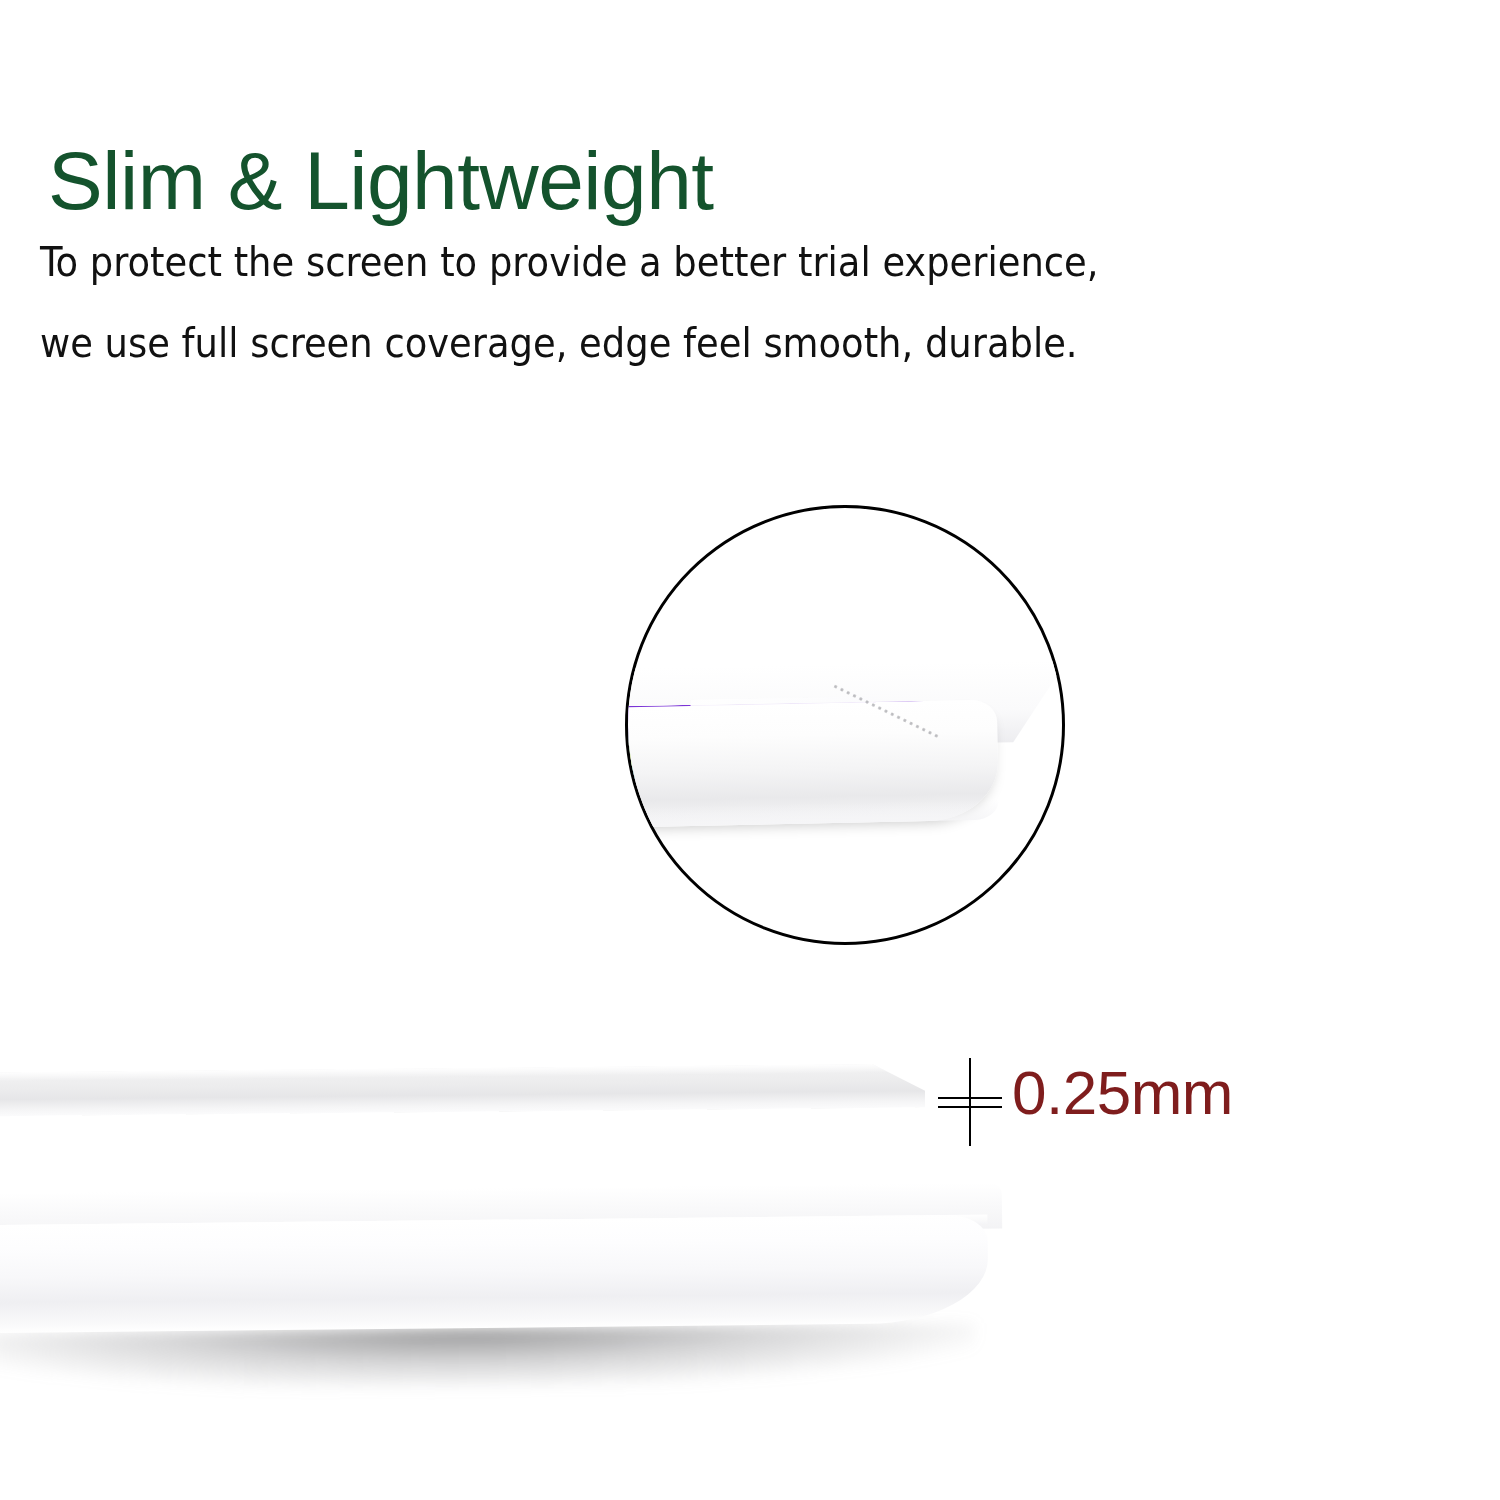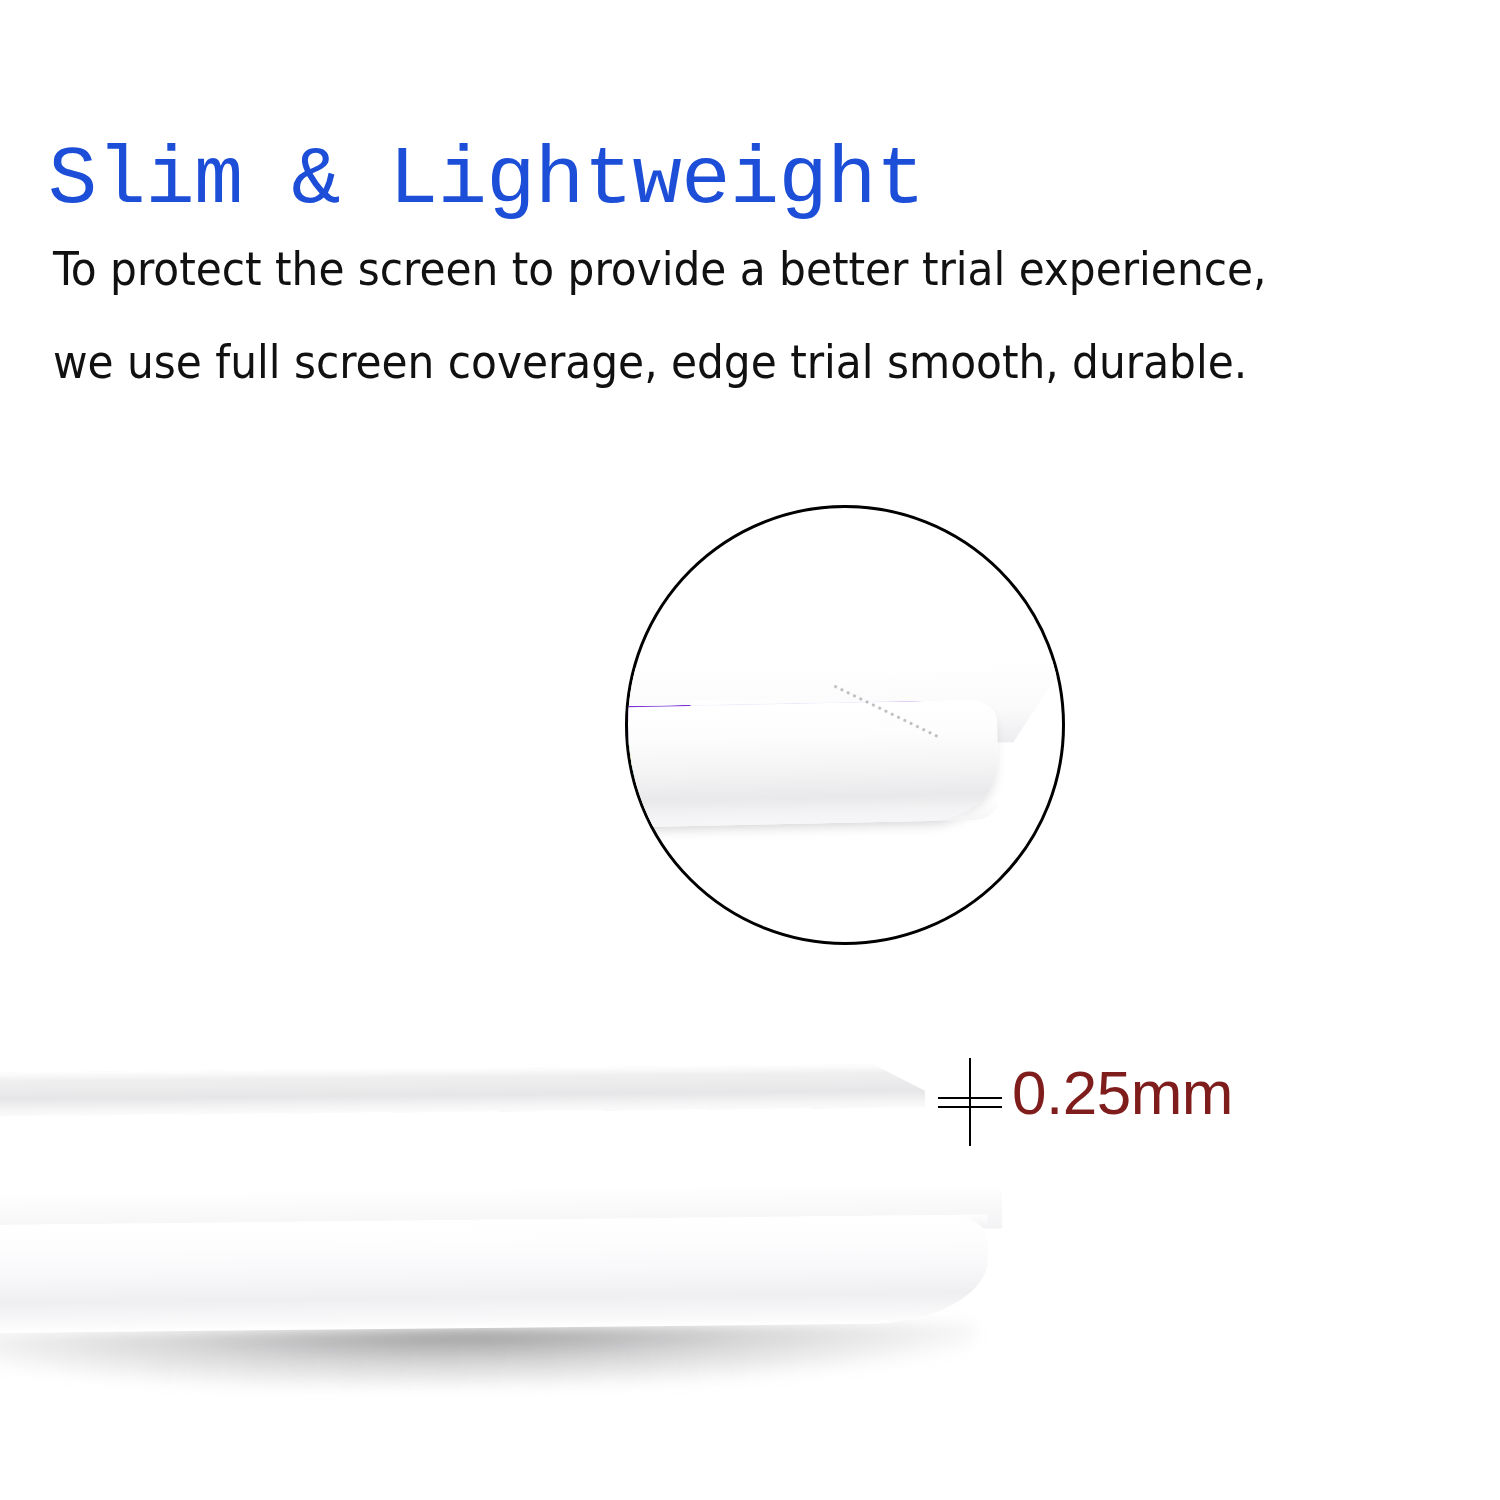--- a/index.html
+++ b/index.html
@@ -14,37 +14,37 @@
     overflow: hidden;
     font-family: "Liberation Sans", sans-serif;
     -webkit-font-smoothing: antialiased;
   }
 
   
   #headline {
     position: absolute;
     left: 48px;
     top: 84px;
-    font-family: Liberation Mono, monospace;
+    font-family: Liberation Sans, sans-serif;
     font-stretch: condensed;
     font-size: 82px;
     font-weight: 400;
     line-height: 1.02;
-    color: #1d4ed8;
+    color: #14532d;
     letter-spacing: -0.5px;
     white-space: nowrap;
   }
   #subcopy {
     position: absolute;
-    left: 53px;
+    left: 40px;
     top: 222px;
     width: 1420px;
     font-family: "DejaVu Sans Condensed", "Liberation Sans Narrow", "Liberation Sans", sans-serif;
     font-stretch: condensed;
-    font-size: 47px;
+    font-size: 41px;
     font-weight: 400;
     line-height: 1.98;
     color: #111111;
   }
   #subcopy .line { display: block; white-space: nowrap; }
 
   
   #magnifier {
     position: absolute;
     left: 625px;
@@ -302,21 +302,21 @@
     border-top-right-radius: 12px;
   }
 </style>
 </head>
 <body>
 
 <h1 id="headline">Slim &amp; Lightweight</h1>
 
 <div id="subcopy">
   <span class="line">To protect the screen to provide a better trial experience,</span>
-  <span class="line">we use full screen coverage, edge trial smooth, durable.</span>
+  <span class="line">we use full screen coverage, edge feel smooth, durable.</span>
 </div>
 
 <div id="magnifier">
   <div class="disc">
     <div class="mag-stage">
       <div class="mag-top"></div>
       <div class="mag-screen">
         <div class="wall"></div>
         <div class="streaks"></div>
       </div>

